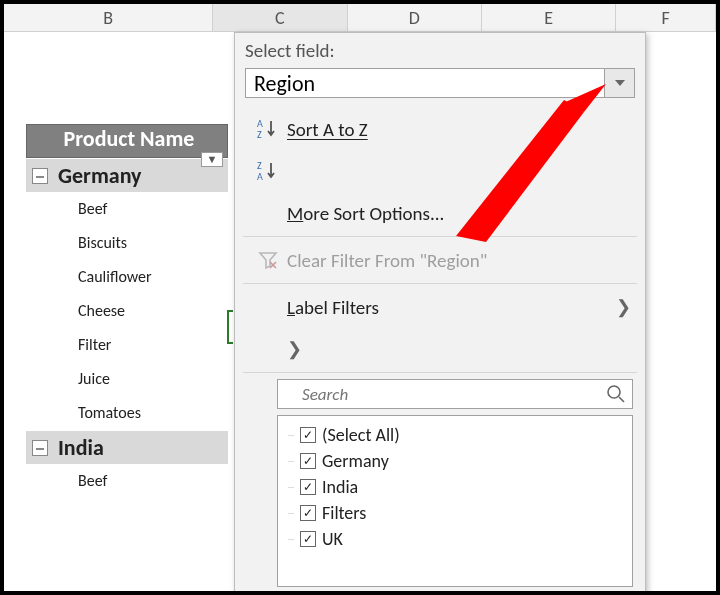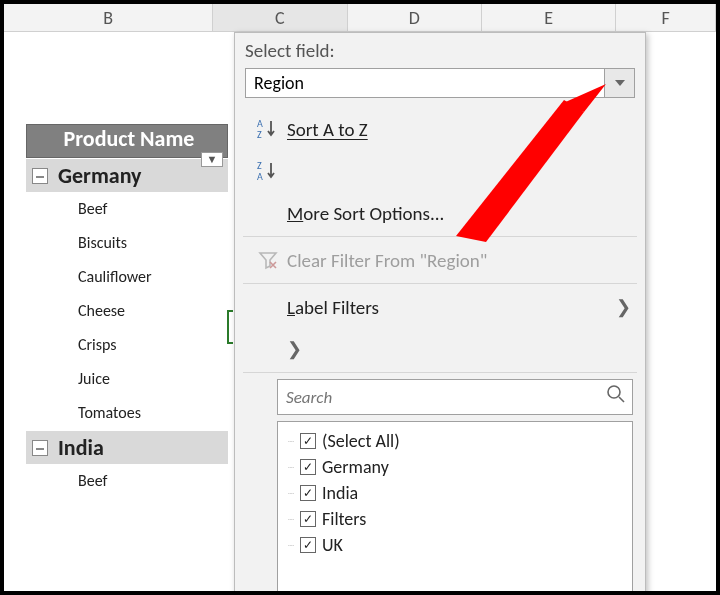--- a/index.html
+++ b/index.html
@@ -132,21 +132,21 @@
   .field-select {
     margin: 0 10px;
     display: flex;
     height: 30px;
   }
   .field-select input {
     flex: 1;
     border: 1px solid #a0a0a0;
     background: #fff;
     padding: 0 8px;
-    font-size: 18px;
+    font-size: 22px;
     font-family: inherit;
     outline: none;
   }
   .field-select .dd {
     width: 30px;
     border: 1px solid #a0a0a0;
     border-left: none;
     background: #e8e8e8;
     display: flex; align-items: center; justify-content: center;
     font-size: 12px; color: #555;
@@ -164,22 +164,22 @@
   }
   .menu-item .label { flex: 1; }
   .menu-item .label.u { text-decoration: underline; text-underline-offset: 3px; }
   .menu-item.disabled { color: #9e9e9e; }
   .menu-item .chev { font-size: 18px; color: #666; }
   .sep { height: 1px; background: #d6d6d6; margin: 2px 8px; }
 
   .search-wrap { margin: 6px 12px 6px 42px; position: relative; }
   .search-wrap input {
     width: 100%;
-    height: 36px;
-    padding: 0 34px 0 8px;
+    height: 30px;
+    padding: 0 34px 0 24px;
     border: 1px solid #a0a0a0;
     font-size: 17px;
     font-style: italic;
     color: #888;
     font-family: inherit;
     background: #fff;
     outline: none;
   }
   .search-wrap .mag {
     position: absolute; right: 6px; top: 4px;
@@ -241,21 +241,21 @@
     </div>
 
     <div class="group-row">
       <span class="collapse-box"></span>
       <span>Germany</span>
     </div>
     <div class="item-row">Beef</div>
     <div class="item-row">Biscuits</div>
     <div class="item-row">Cauliflower</div>
     <div class="item-row">Cheese</div>
-    <div class="item-row">Crisps</div>
+    <div class="item-row">Filter</div>
     <div class="item-row">Juice</div>
     <div class="item-row">Tomatoes</div>
 
     <div class="group-row">
       <span class="collapse-box"></span>
       <span>India</span>
     </div>
     <div class="item-row">Beef</div>
   </div>
 

